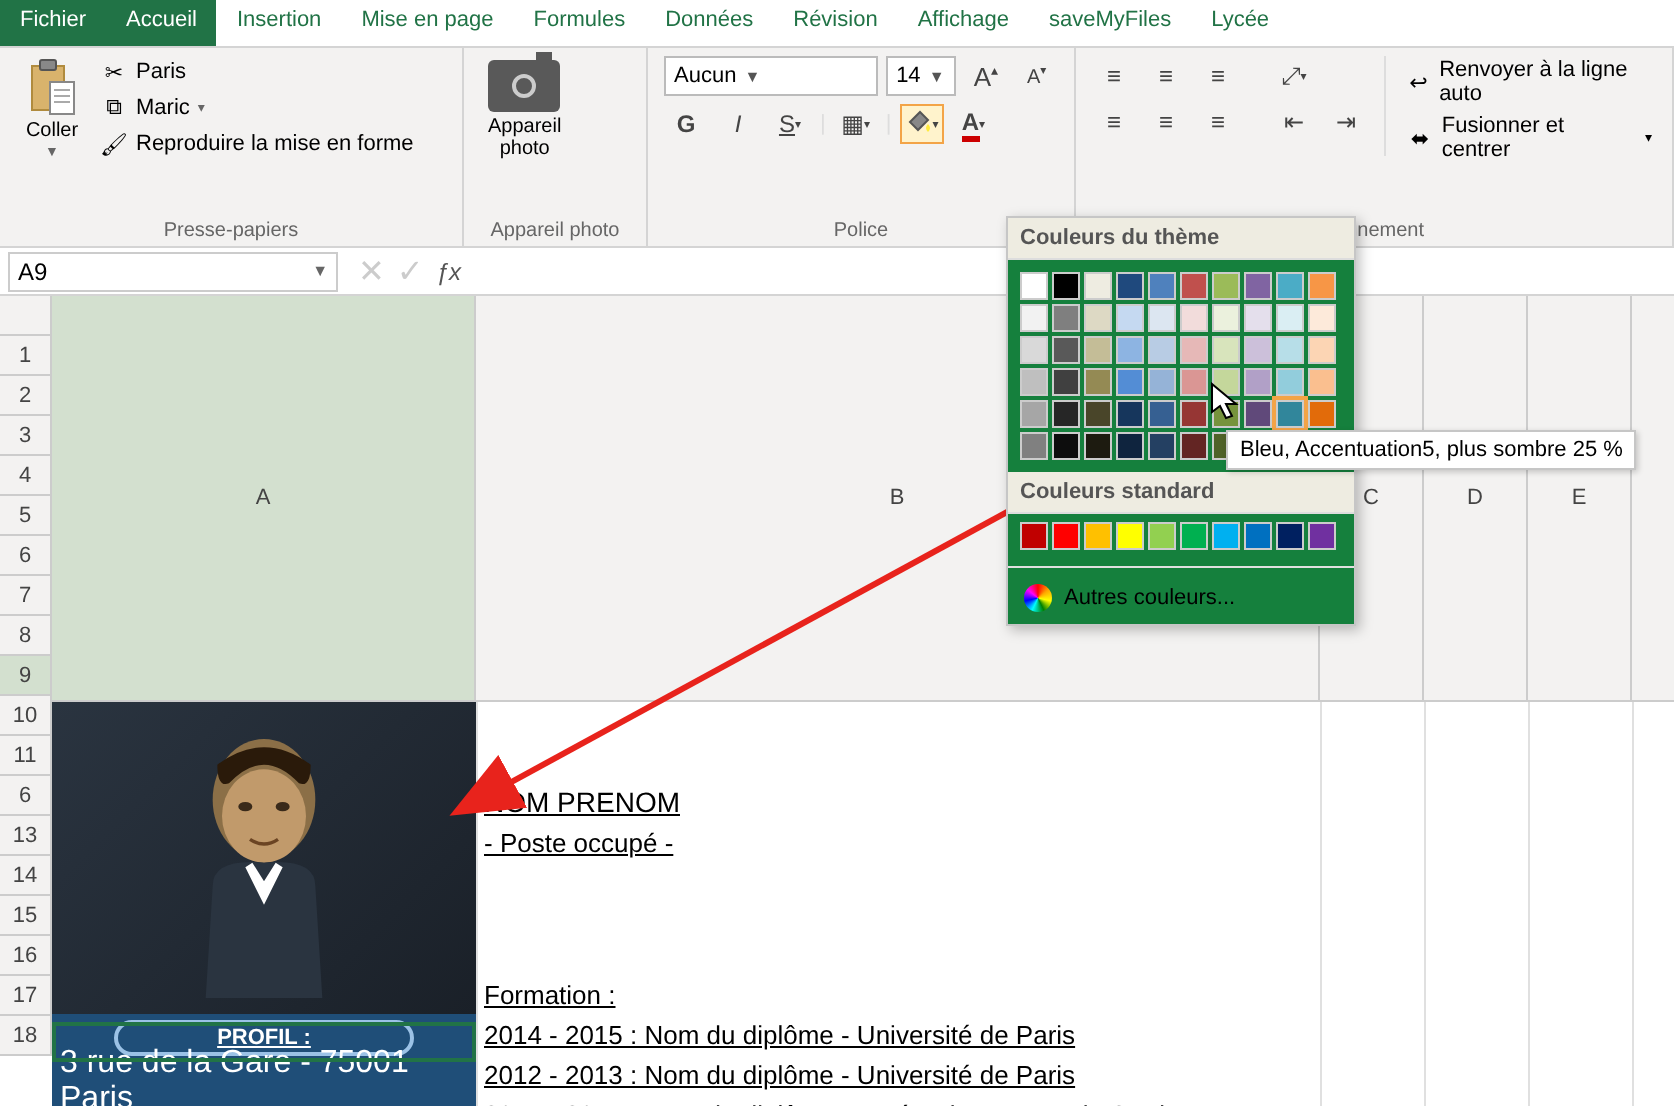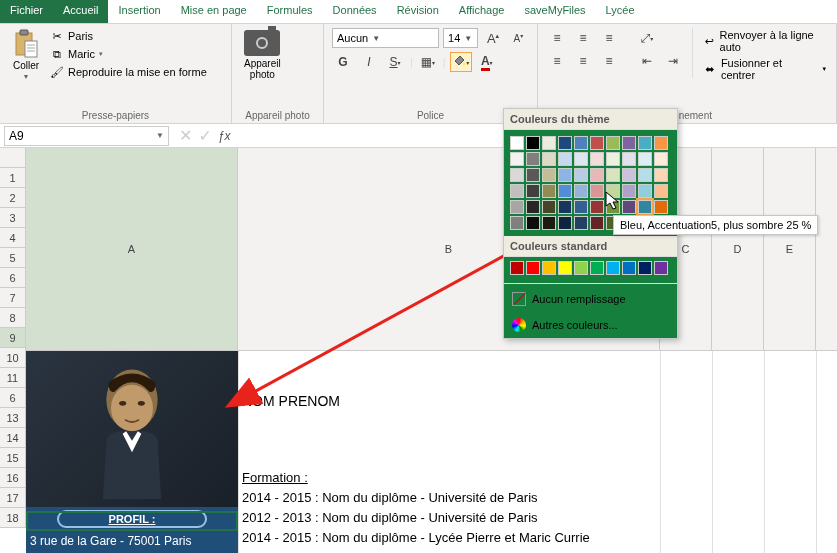--- a/index.html
+++ b/index.html
@@ -47,24 +47,24 @@
   .rowheads { width:26px; background:#f3f2f1; border-right:1px solid #ccc;}
   .rowhead { height:20px; border-bottom:1px solid #ccc; text-align:center; font-size:11px; color:#444; display:flex; align-items:center; justify-content:center;}
   .cells { position:relative; flex:1;}
   
   
   .cv-left { position:absolute; left:0; top:0; width:212px;}
   .photo { width:212px; height:156px; background:linear-gradient(135deg,#2a3440 0%,#1a2028 100%); display:flex; align-items:center; justify-content:center;}
   .photo svg { width:120px; height:140px;}
   .blue-dark { background:#1f4e78; color:#fff; }
   .profil-btn { background:#1f4e78; border:2px solid #9bc2e6; border-radius:12px; margin:3px auto; width:150px; height:18px; display:flex; align-items:center; justify-content:center; color:#fff; font-size:11px; text-decoration:underline; font-weight:bold;}
-  .cv-row { height:20px; padding:0 4px; font-size:12px; display:flex; align-items:center;}
+  .cv-row { height:20px; padding:0 4px; font-size:16px; display:flex; align-items:center;}
   
   .cv-right { position:absolute; left:212px; top:0; font-size:13px; color:#000;}
-  .cv-right .line { height:20px; padding:0 4px; display:flex; align-items:center; white-space:nowrap;}
+  .cv-right .line { height:20px; padding:0 4px; display:flex; align-items:center; white-space:nowrap;text-decoration:underline;}
   .cv-right .u { text-decoration:underline;}
   
   
   .popup { position:absolute; left:465px; top:108px; width:175px; background:#15803d; border:1px solid #c6c6c6; box-shadow:2px 2px 6px rgba(0,0,0,0.25); font-size:11px; z-index:10;margin-left:38px;}
   .popup-h { background:#eeece1; padding:4px 6px; font-weight:bold; color:#555; border-bottom:1px solid #ddd;}
   .swatch-grid { display:grid; grid-template-columns: repeat(10,14px); gap:2px; padding:6px;}
   .sw { width:14px; height:14px; border:1px solid #ccc; cursor:pointer;}
   .sw:hover, .sw.hover { outline:2px solid #f3a447; position:relative; z-index:2;}
   .std-row { display:flex; gap:2px; padding:4px 6px 6px 6px;}
   .popup-item { display:flex; align-items:center; gap:6px; padding:6px 8px; cursor:pointer;}
@@ -334,20 +334,21 @@
           <div class="profil-btn">PROFIL :</div>
         </div>
         <div class="cv-row blue-dark">3 rue de la Gare - 75001 Paris</div>
         <div class="cv-row blue-dark">01 23 45 56 78</div>
 
       </div>
 
       <div class="cv-right">
         <div class="line" style="height:40px;"></div>
         <div class="line" style="font-size:14px;">NOM PRENOM</div>
+        <div class="line">- Poste occupé -</div>
         <div class="line"></div>
           <div class="line"></div>
           <div class="line" style="height:16px;"></div>
         <div class="line u">Formation :</div>
         <div class="line">2014 - 2015 : Nom du diplôme  - Université de Paris</div>
         <div class="line">2012 - 2013 : Nom du diplôme - Université de Paris</div>
         <div class="line">2014 - 2015 : Nom du diplôme - Lycée Pierre et Maric Currie</div>
 
       </div>
 
@@ -428,26 +429,20 @@
       <div class="sw" style="background: rgb(255, 255, 0);"></div>
       <div class="sw" style="background: rgb(146, 208, 80);"></div>
       <div class="sw" style="background: rgb(0, 176, 80);"></div>
       <div class="sw" style="background: rgb(0, 176, 240);"></div>
       <div class="sw" style="background: rgb(0, 112, 192);"></div>
       <div class="sw" style="background: rgb(0, 32, 96);"></div>
       <div class="sw" style="background: rgb(112, 48, 160);"></div>
     </div>
   <hr>
   <div class="popup-item">
-    <span style="width:14px;height:14px;border:1px solid #999;position:relative;">
-        <span style="position:absolute;left:-1px;top:5px;width:16px;height:1px;background:#c00;transform:rotate(-45deg);"></span>
-      </span>
-    <span>Aucun remplissage</span>
-  </div>
-  <div class="popup-item">
     <span class="wheel"></span>
     <span>Autres couleurs...</span>
   </div>
 </div>
 
 <div class="tooltip">Bleu, Accentuation5, plus sombre 25 %</div>
 
 <svg class="arrow-svg" width="837" height="553">
   <defs>
       <marker id="ah" markerWidth="12" markerHeight="10" refX="10" refY="5" orient="auto">

